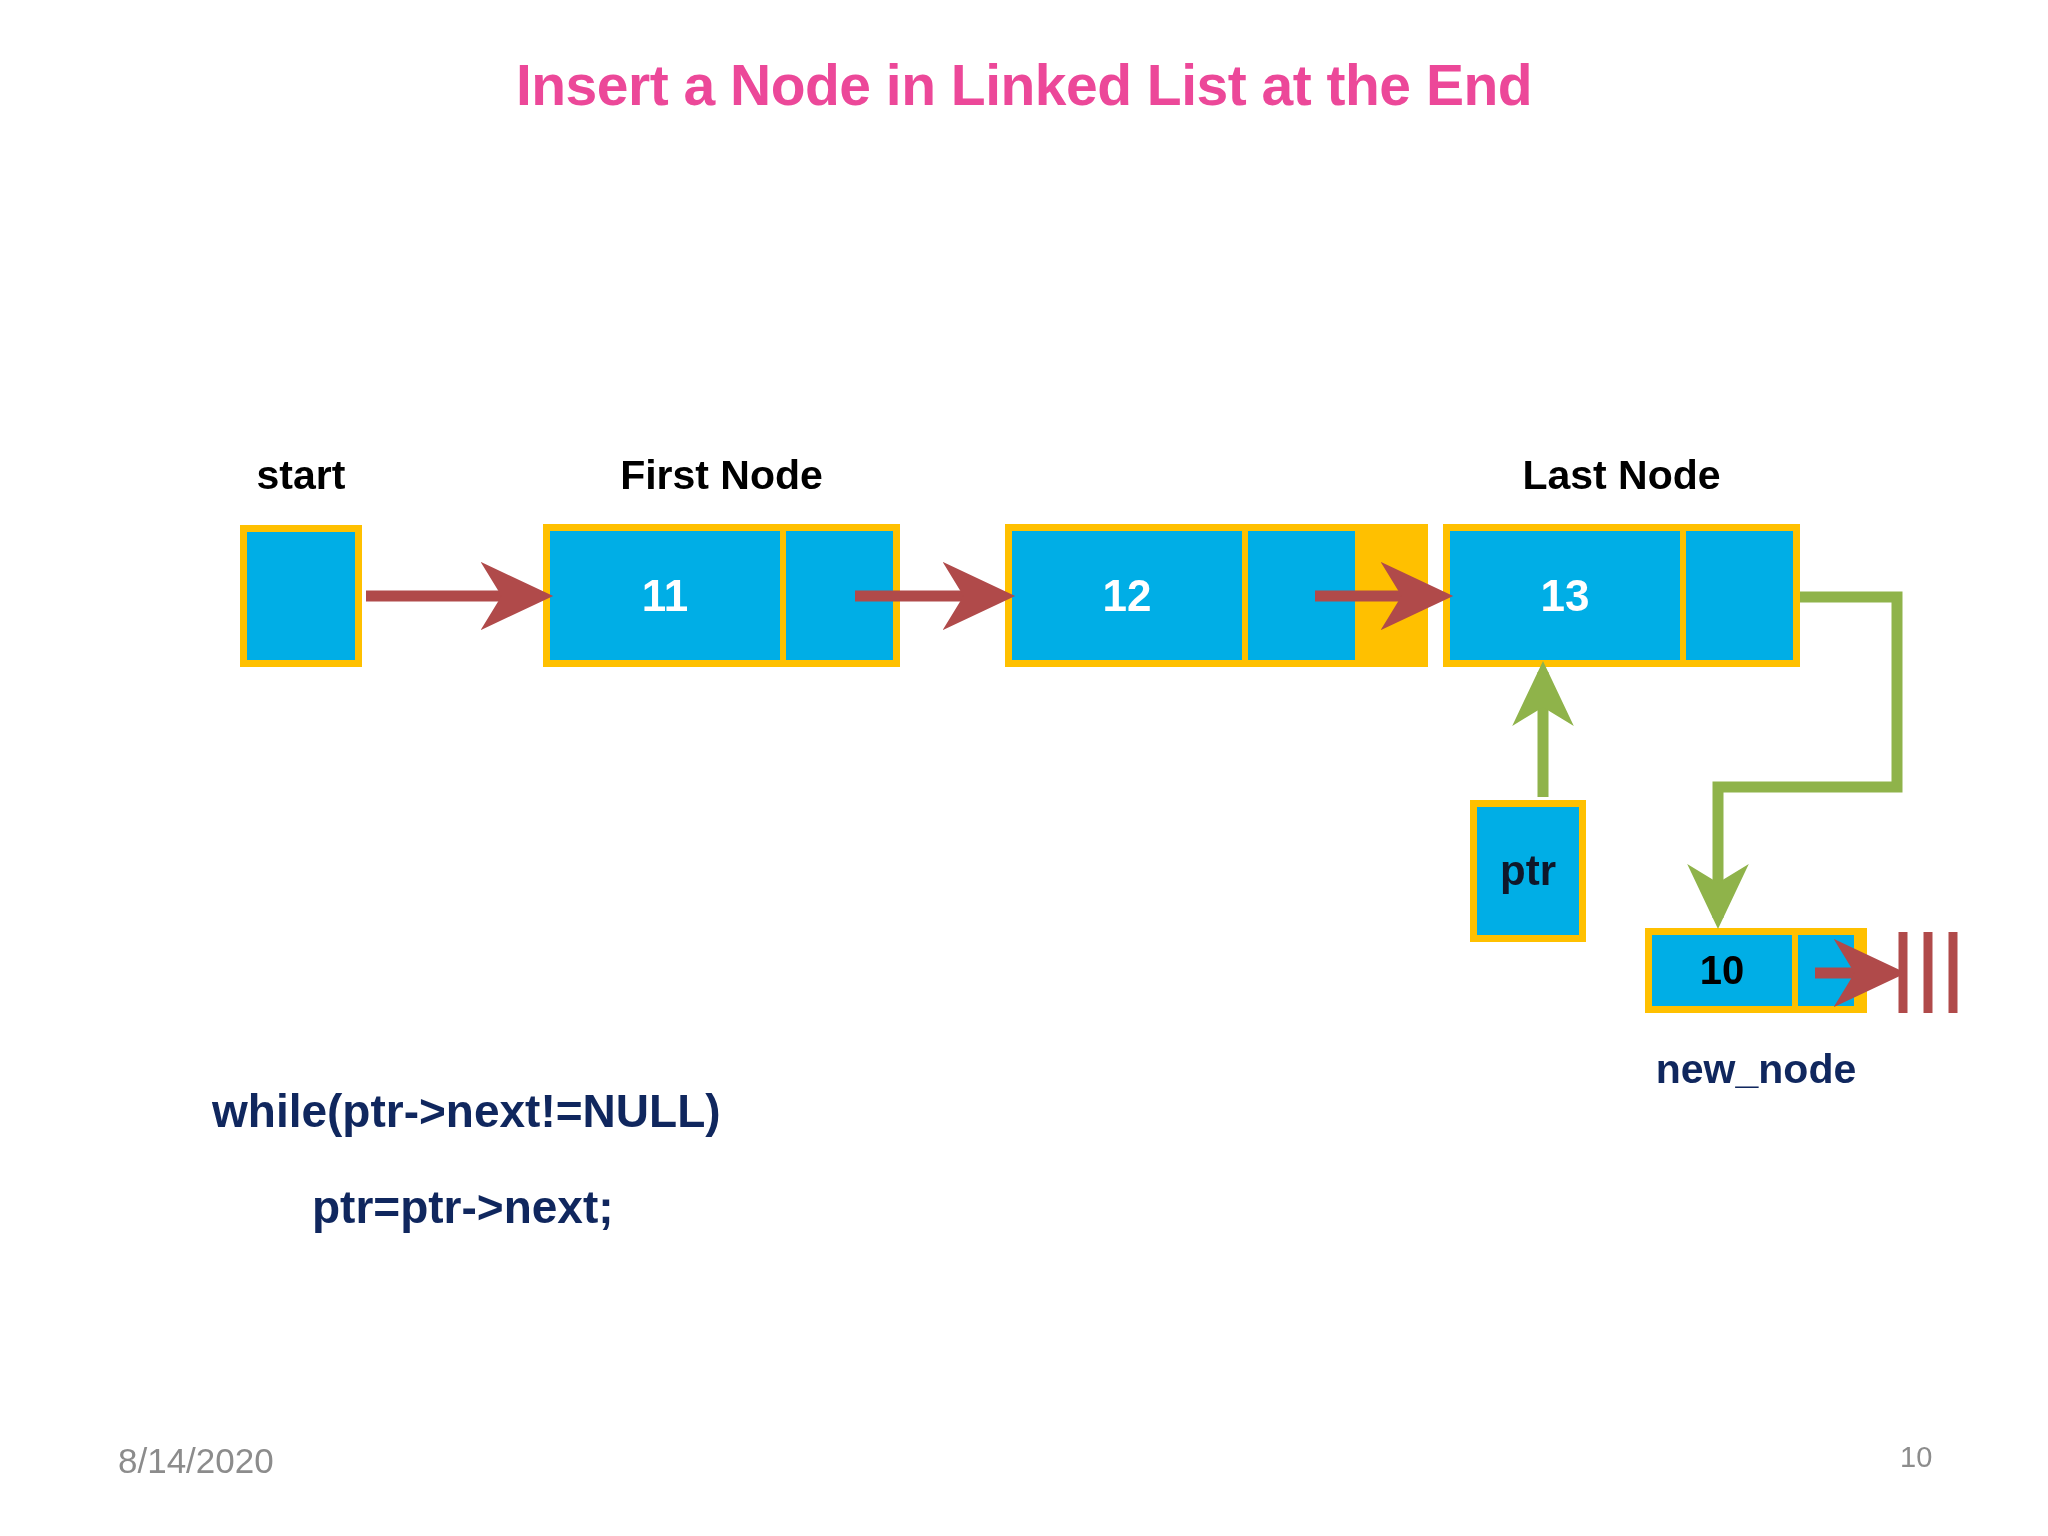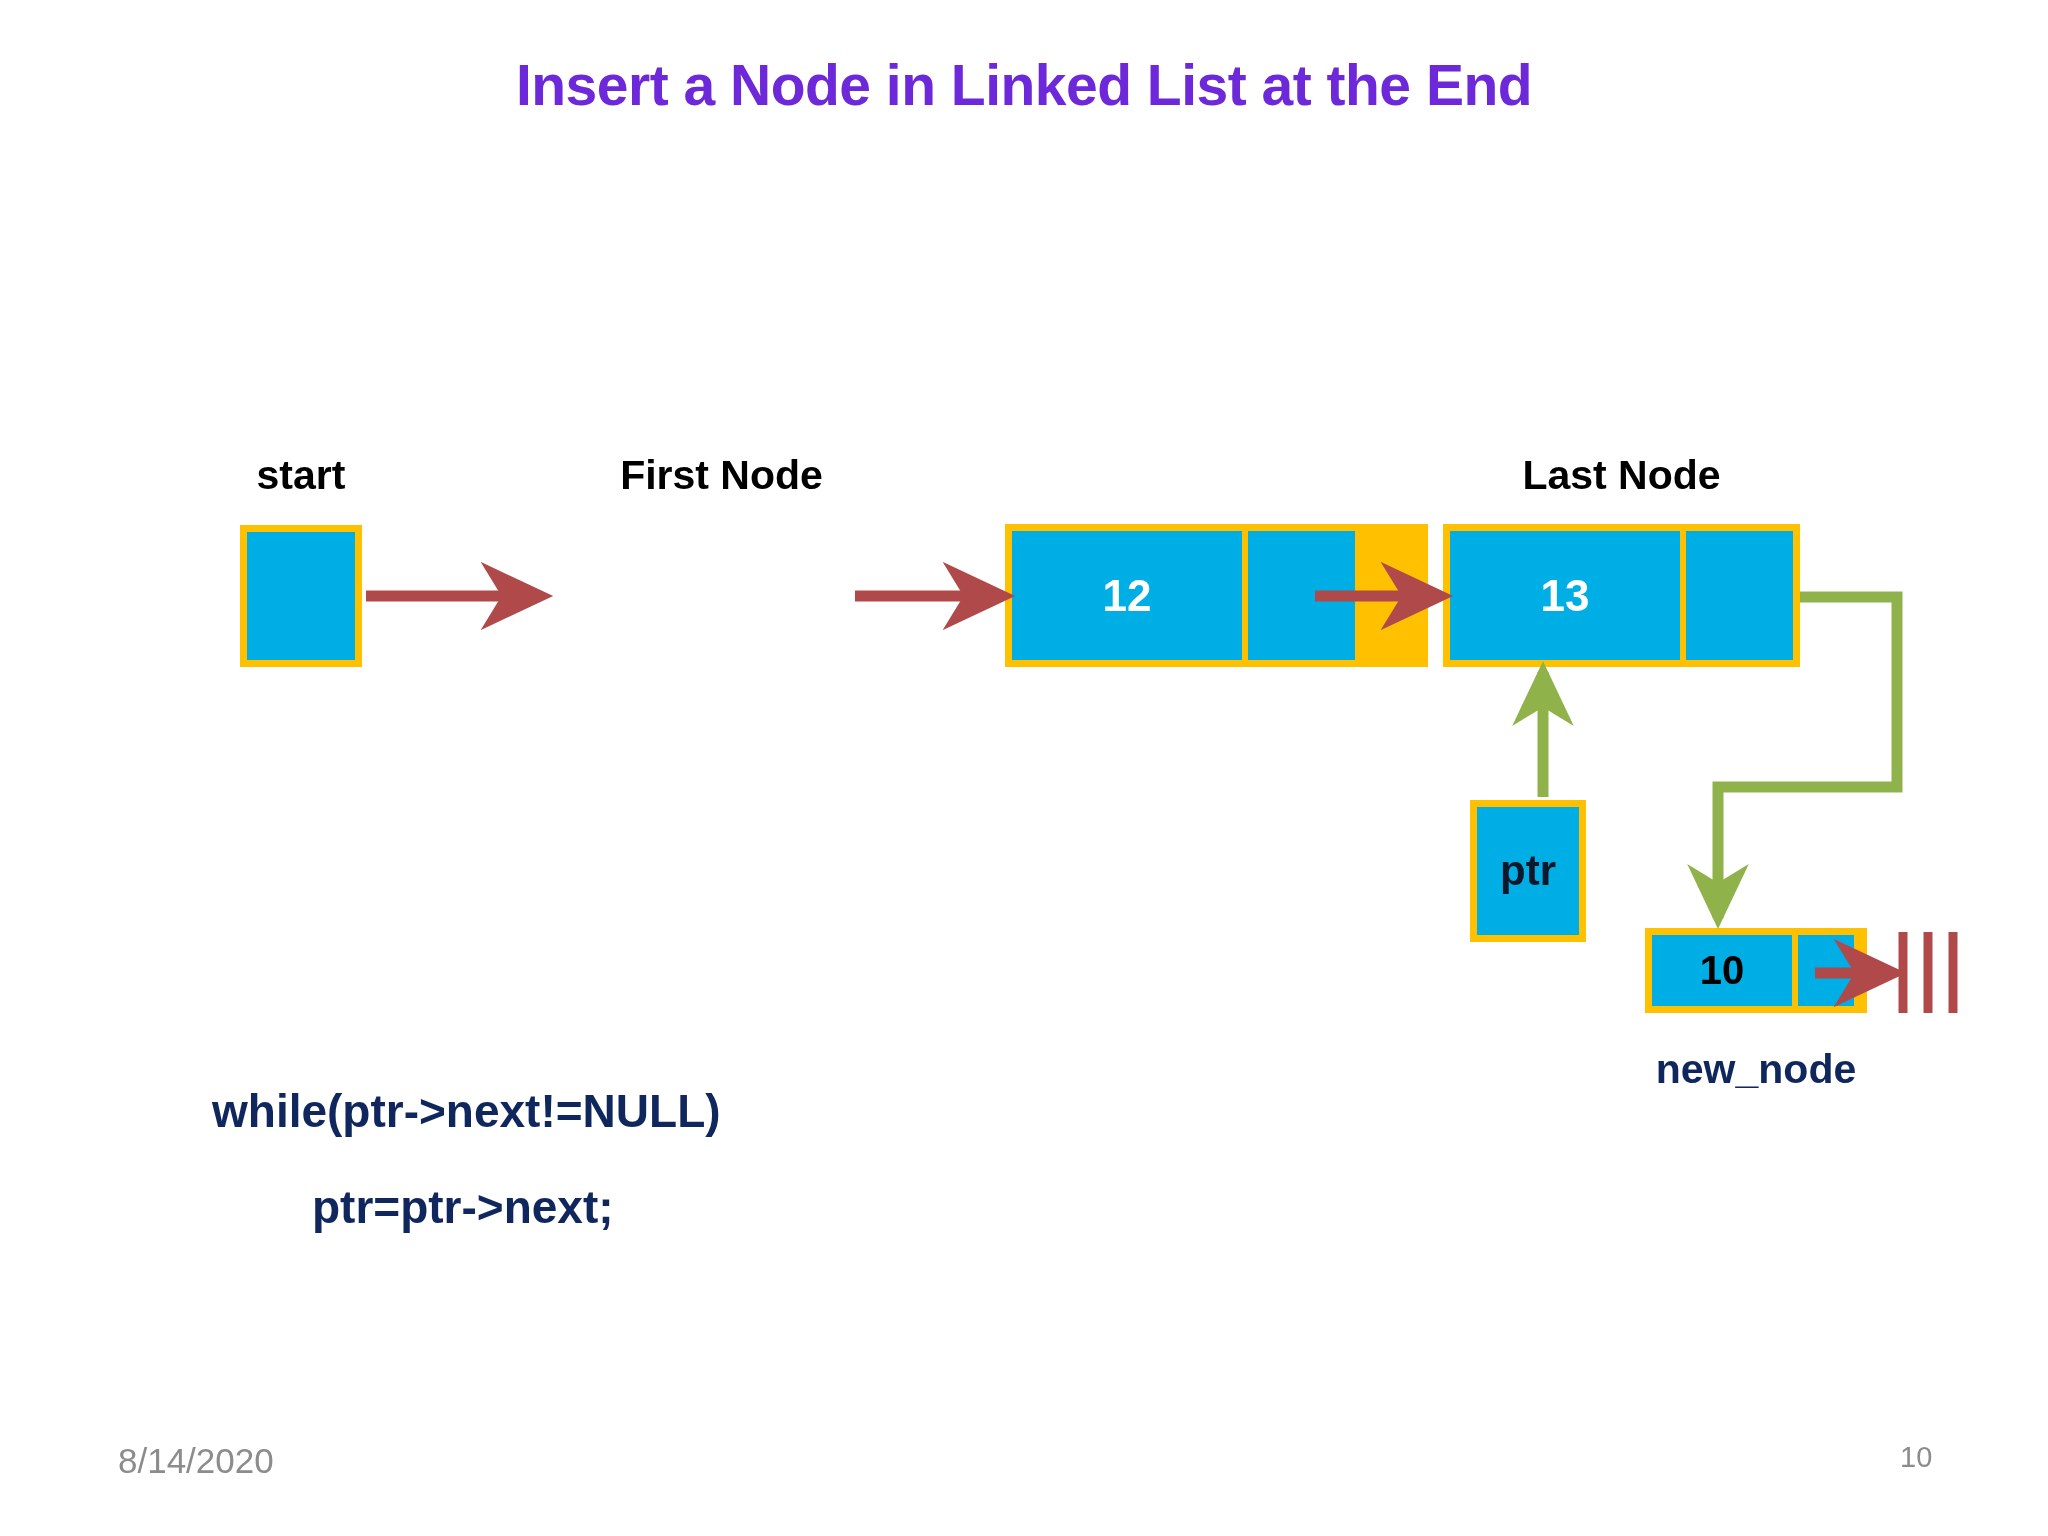--- a/index.html
+++ b/index.html
@@ -18,21 +18,21 @@
 
   
   .title {
     position: absolute;
     left: 0;
     top: 52px;
     width: 2048px;
     text-align: center;
     font-size: 57px;
     font-weight: bold;
-    color: #6d28d9;
+    color: #ec4899;
     letter-spacing: -0.5px;
     white-space: nowrap;
   }
 
   
   .node {
     position: absolute;
     box-sizing: border-box;
     border: 7px solid #FFC000;
     background: #FFC000;
@@ -134,20 +134,24 @@
   <div class="node-label" style="left:240px; top:452px; width:122px;">start</div>
 
   <div class="node-label" style="left:543px; top:452px; width:357px;">First Node</div>
 
   <div class="node-label" style="left:1443px; top:452px; width:357px;">Last Node</div>
 
   <div class="plainbox" style="left:240px; top:525px; width:122px; height:142px;">
     <span></span>
   </div>
 
+  <div class="node" style="left:543px; top:524px; width:357px; height:143px;">
+    <div class="cell data" style="width:230px;">11</div>
+    <div class="cell ptr" style="width:113px;"></div>
+  </div>
 
   <div class="node" style="left:1005px; top:524px; width:423px; height:143px;">
     <div class="cell data" style="width:230px;">12</div>
     <div class="cell ptr" style="width:113px;"></div>
   </div>
 
   <div class="node" style="left:1443px; top:524px; width:357px; height:143px;">
     <div class="cell data" style="width:230px;">13</div>
     <div class="cell ptr" style="width:113px;"></div>
   </div>

